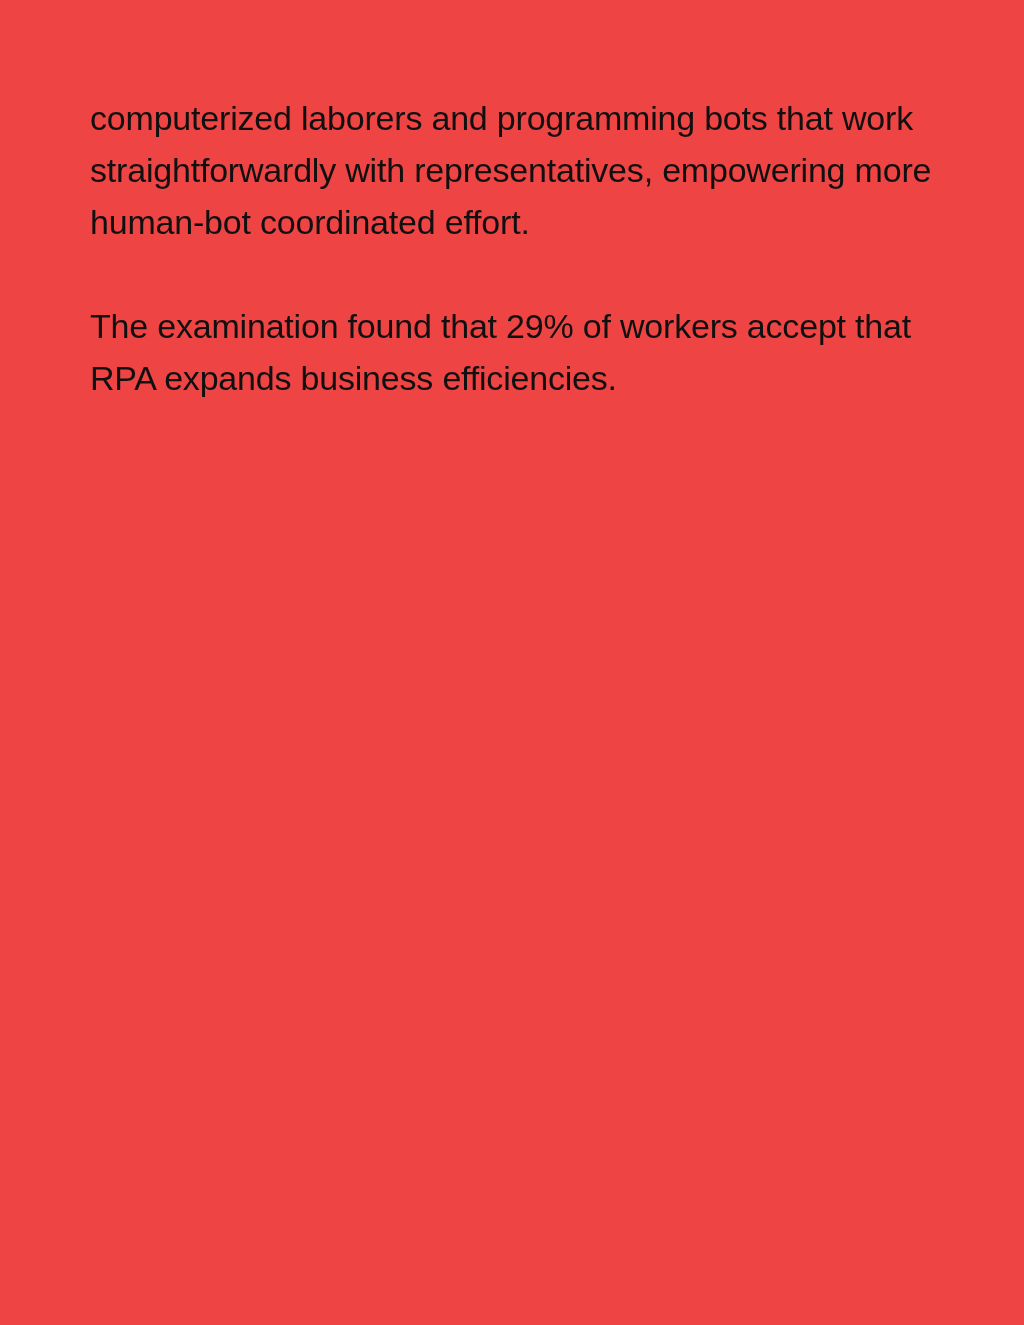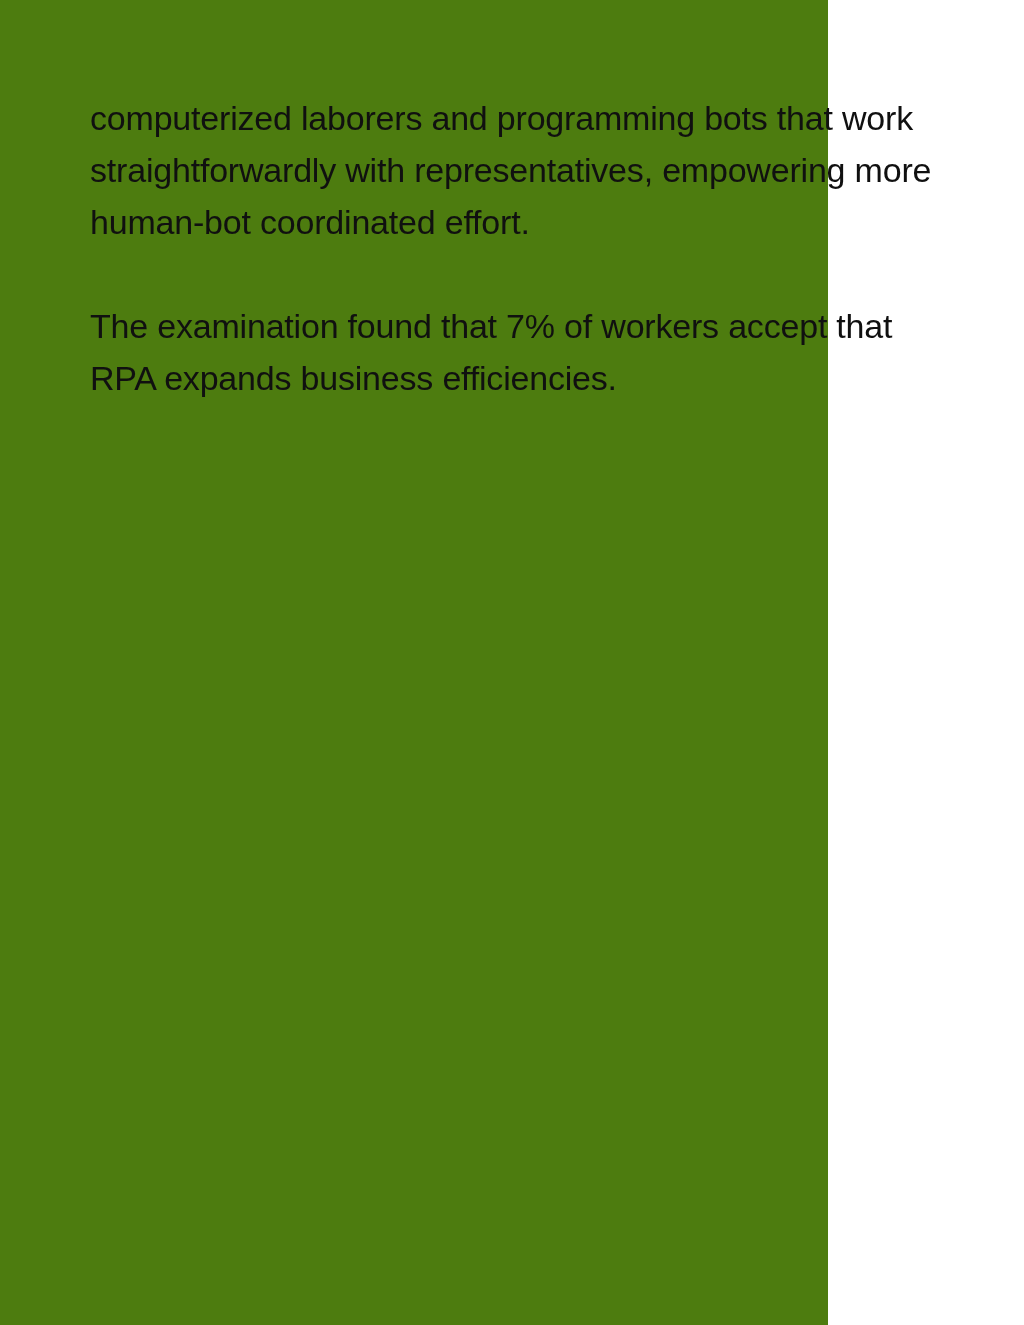--- a/index.html
+++ b/index.html
@@ -9,23 +9,23 @@
   }
   body {
     width: 1024px;
     height: 1325px;
     font-family: "Liberation Sans", sans-serif;
     color: #000000;
     overflow: hidden;
   }
   .page {
     position: relative;
-    width: 828px;
+    width: 1024px;
     height: 1325px;
-    background: #4d7c0f;
+    background: #ef4444;
     box-sizing: border-box;
   }
   .content {
     position: absolute;
     left: 90px;
     top: 92px;
     width: 860px;
   }
   .para {
     font-size: 34px;
@@ -39,15 +39,15 @@
   .para + .para {
     margin-top: 52px;
   }
 </style>
 </head>
 <body>
 
 <div class="page">
   <div class="content">
     <p class="para">computerized laborers and programming bots that work straightforwardly with representatives, empowering more human-bot coordinated effort.</p>
-    <p class="para">The examination found that 7% of workers accept that RPA expands business efficiencies.</p>
+    <p class="para">The examination found that 29% of workers accept that RPA expands business efficiencies.</p>
   </div>
 </div>
 
 </body></html>

